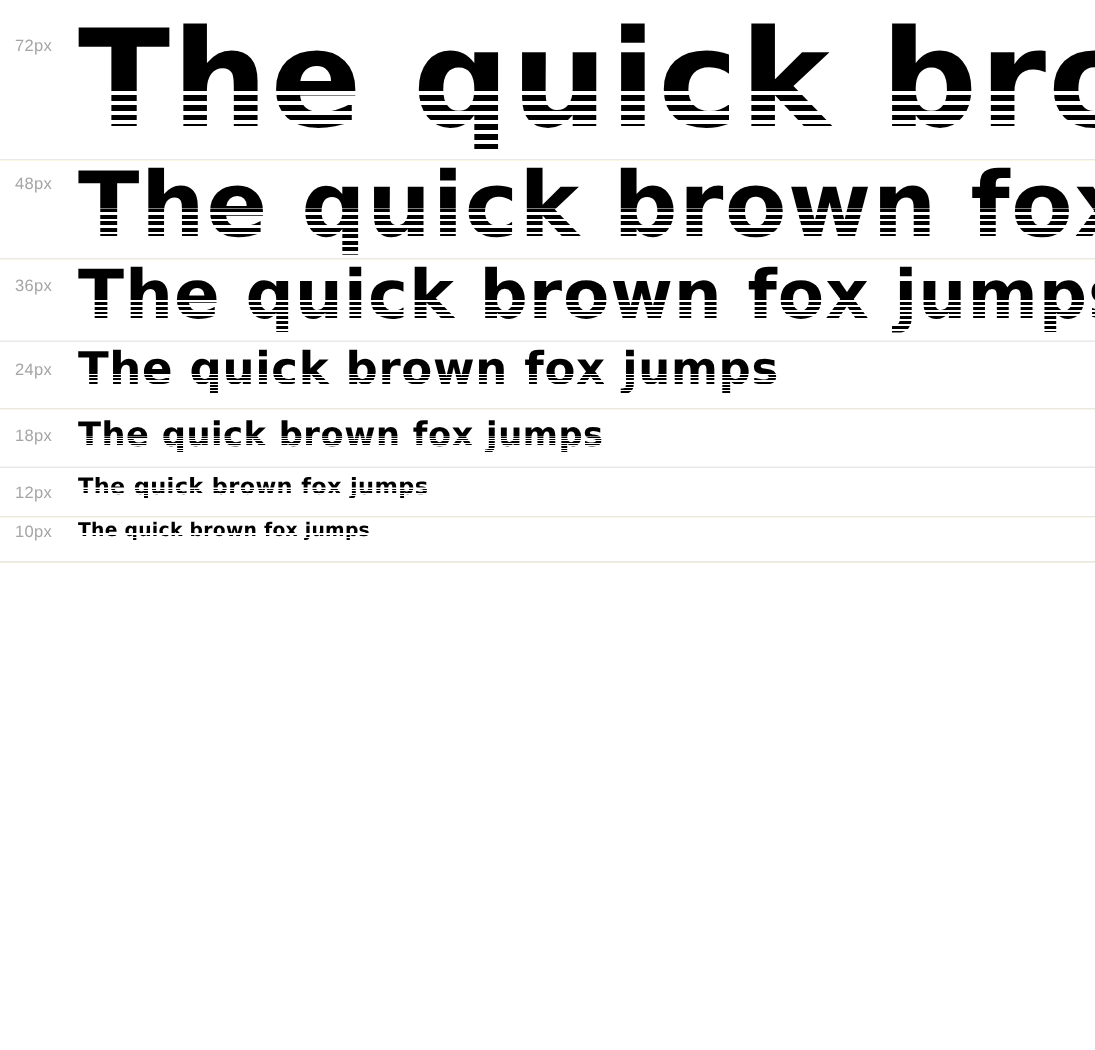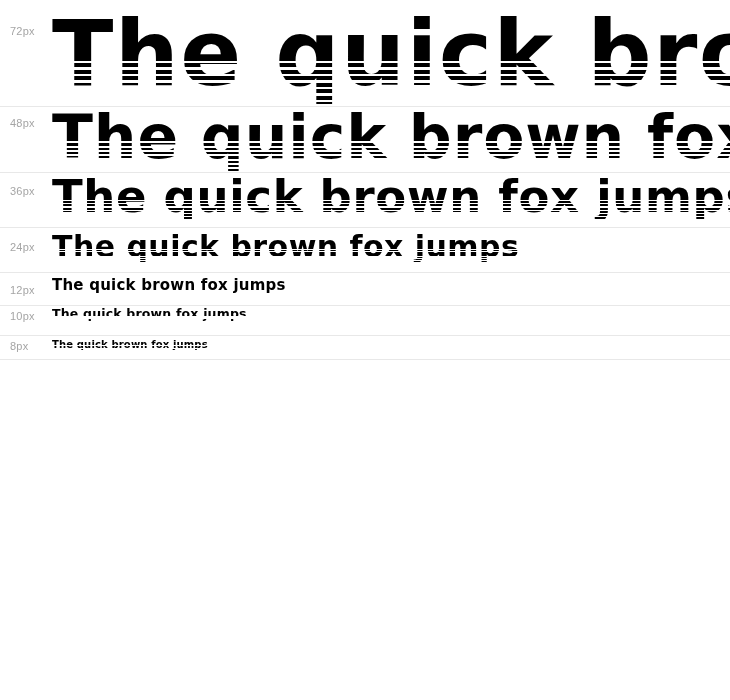--- a/index.html
+++ b/index.html
@@ -90,33 +90,33 @@
     <div class="sample">The quick brown fox jumps</div>
     <div class="stripes"></div>
   </div>
 
   <div class="row" style="--rh: 45px; --mt: 2px; --lt: 14px; --fs: 24px;">
     <span class="size-label">24px</span>
     <div class="sample">The quick brown fox jumps</div>
     <div class="stripes"></div>
   </div>
 
+  <div class="row" style="--rh: 39px; --mt: 4px; --lt: 13px; --fs: 18px;">
+    <span class="size-label">18px</span>
+    <div class="sample">The quick brown fox jumps</div>
+    <div class="stripes"></div>
+  </div>
 
 
   <div class="row" style="--rh: 33px; --mt: 4px; --lt: 12px; --fs: 12px;">
     <span class="size-label">12px</span>
     <div class="sample">The quick brown fox jumps</div>
     <div class="stripes"></div>
   </div>
 
   <div class="row" style="--rh: 30px; --mt: 1px; --lt: 5px; --fs: 10px;">
     <span class="size-label">10px</span>
     <div class="sample">The quick brown fox jumps</div>
     <div class="stripes"></div>
   </div>
 
-  <div class="row" style="--rh: 24px; --mt: 3px; --lt: 5px; --fs: 8px;">
-    <span class="size-label">8px</span>
-    <div class="sample">The quick brown fox jumps</div>
-    <div class="stripes"></div>
-  </div>
 
 </div>
 
 </body></html>

